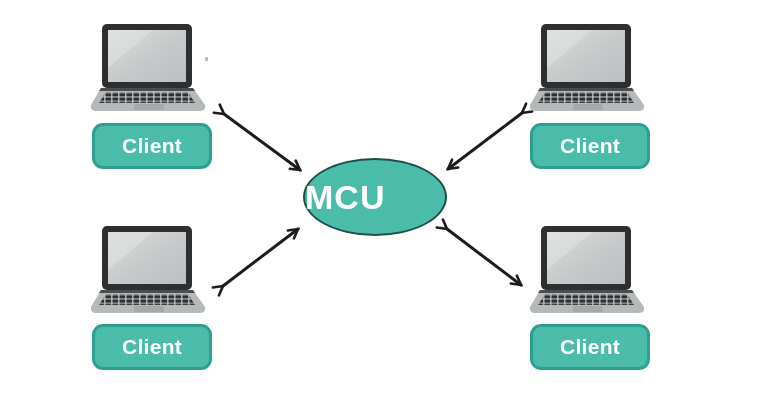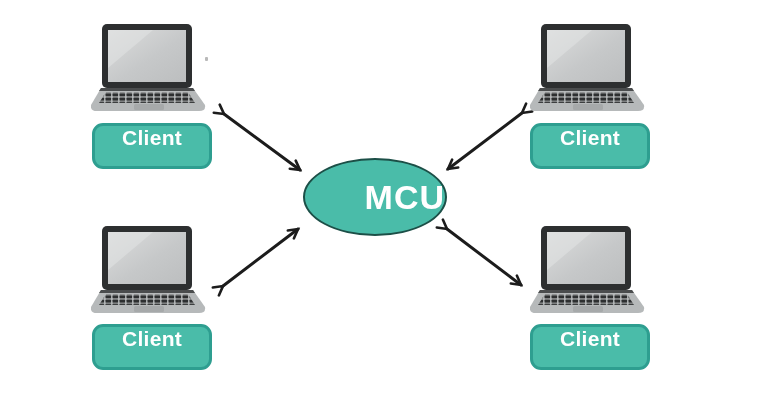--- a/index.html
+++ b/index.html
@@ -26,20 +26,21 @@
   }
 
   
   .client-box {
     width: 114px;
     height: 40px;
     border-radius: 11px;
     background: var(--teal-fill, #4ABCA9);
     border: 3px solid var(--teal-border, #2E9E90);
     display: flex;
+    align-items: center;
     justify-content: center;
   }
   .client-box .label {
     color: var(--label-text, #ffffff);
     font-size: 21px;
     font-weight: bold;
     letter-spacing: 0.3px;
   }
 
   
@@ -47,21 +48,21 @@
     left: 303px;
     top: 158px;
     width: 144px;
     height: 78px;
     border-radius: 50%;
     background: var(--teal-fill, #4ABCA9);
     border: 2.5px solid var(--ellipse-border, #1C4F47);
     box-sizing: border-box;
     display: flex;
     align-items: center;
-    justify-content: flex-end;
+    justify-content: flex-start;
   }
   .mcu-ellipse .label {
     color: var(--label-text, #ffffff);
     font-size: 34px;
     font-weight: bold;
     letter-spacing: 1px;
   }
 
   .arrow-layer {
     left: 0; top: 0;

